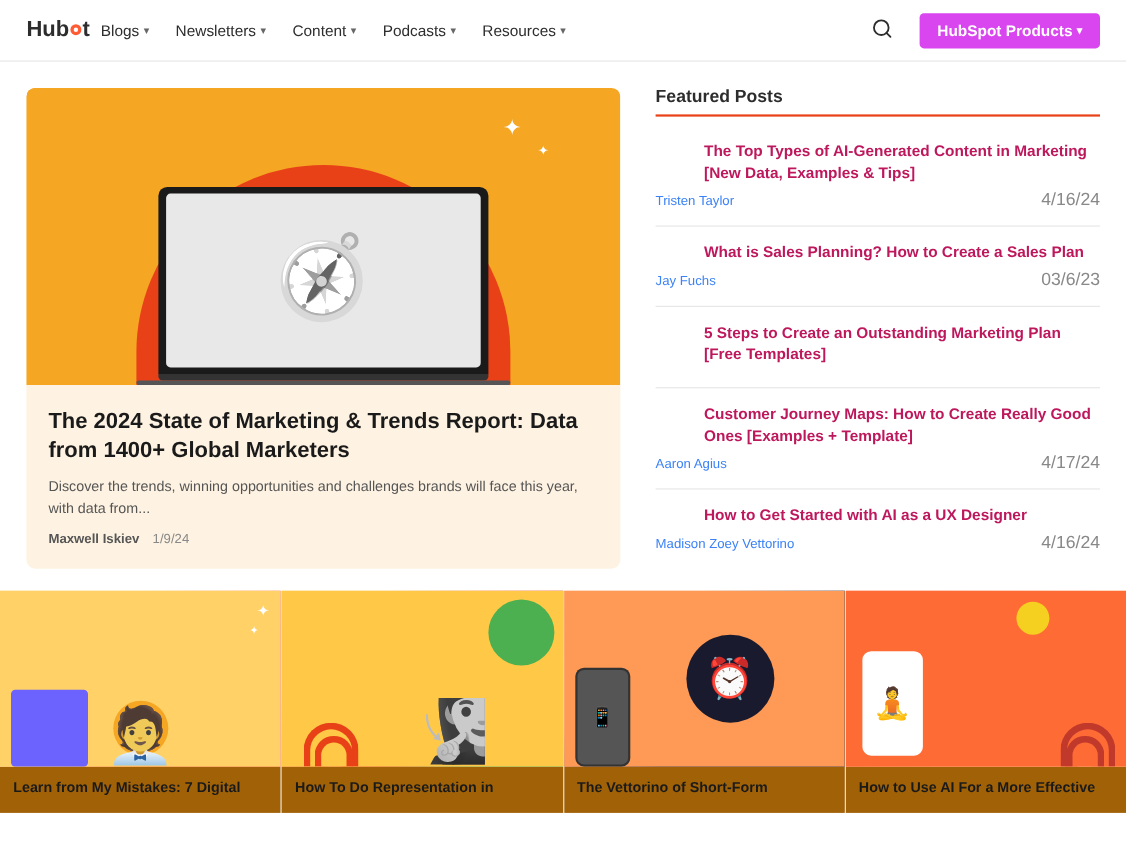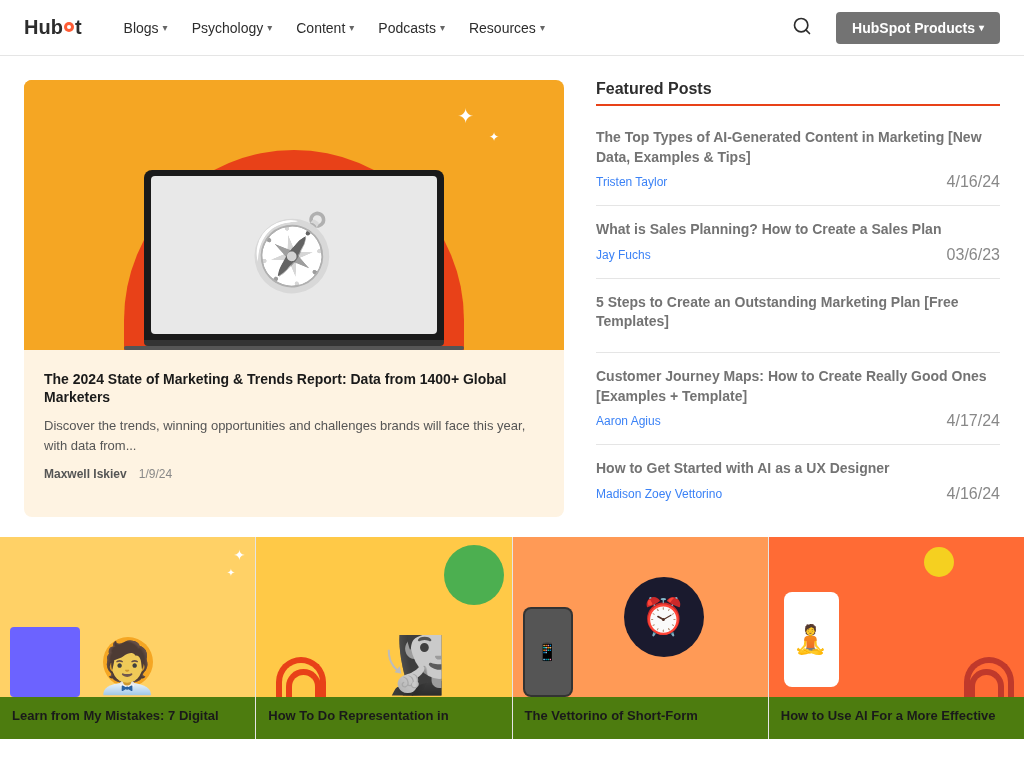--- a/index.html
+++ b/index.html
@@ -1,58 +1,58 @@
 <!DOCTYPE html>
 <html><head>
   <meta charset="utf-8">
   <style>
     * { box-sizing: border-box; margin: 0; padding: 0; }
     body { font-family: -apple-system, BlinkMacSystemFont, 'Segoe UI', Helvetica, Arial, sans-serif; background: #fff; color: #333; font-size: 14px; }
 
     
     .nav { display: flex; align-items: center; padding: 0 24px; height: 56px; border-bottom: 1px solid #e5e5e5; background: #fff; }
-    .nav-logo { display: flex; align-items: center; margin-right: 32px; }
+    .nav-logo { display: flex; align-items: center; }
     .nav-links { display: flex; gap: 4px; flex: 1; }
     .nav-item { display: flex; align-items: center; gap: 4px; padding: 8px 10px; font-size: 14px; font-weight: 500; color: #2d2d2d; cursor: pointer; border-radius: 4px; white-space: nowrap; }
     .chevron { font-size: 10px; color: #666; }
     .nav-search { margin-left: auto; cursor: pointer; padding: 8px; }
-    .nav-cta { display: flex; align-items: center; gap: 4px; padding: 8px 16px; background: #737373; color: #fff; font-weight: 600; font-size: 14px; border-radius: 4px; cursor: pointer; white-space: nowrap; margin-left: 16px; }
+    .nav-cta { display: flex; align-items: center; gap: 4px; padding: 8px 16px; background: #d946ef; color: #fff; font-weight: 600; font-size: 14px; border-radius: 4px; cursor: pointer; white-space: nowrap; margin-left: 16px; }
 
     
     .main { padding: 24px 24px 0 24px; display: flex; gap: 32px; }
 
     
     .hero { flex: 0 0 auto; width: 540px; background: #fef3e2; border-radius: 8px; overflow: hidden; cursor: pointer; }
     .hero-image { width: 100%; height: 270px; background: linear-gradient(135deg, #f5a623 0%, #f5a623 40%, #e84118 60%, #fff 60%); position: relative; overflow: hidden; display: flex; align-items: center; justify-content: center; }
     .hero-body { padding: 20px; }
-    .hero-title { font-size: 14px; font-weight: 700; color: #1a1a1a; line-height: 1.3; margin-bottom: 10px; }
+    .hero-title { font-size: 20px; font-weight: 700; color: #1a1a1a; line-height: 1.3; margin-bottom: 10px; }
     .hero-desc { font-size: 13px; color: #555; line-height: 1.5; margin-bottom: 12px; }
     .hero-meta { font-size: 12px; color: #888; display: flex; gap: 12px; }
     .hero-author { font-weight: 600; color: #555; }
 
     
     .featured { flex: 1; }
     .featured-title { font-size: 16px; font-weight: 700; color: #2d2d2d; margin-bottom: 8px; padding-bottom: 6px; border-bottom: 2px solid #e84118; }
     .post-item { padding: 14px 0; border-bottom: 1px solid #e5e5e5; cursor: pointer; }
     .post-item:last-child { border-bottom: none; }
-    .post-title { font-size: 14px; font-weight: 600; color: #737373; line-height: 1.4; margin-bottom: 6px; }
+    .post-title { font-size: 14px; font-weight: 600; color: #be185d; line-height: 1.4; margin-bottom: 6px; margin-left: 44px; }
     .post-meta { display: flex; justify-content: space-between; align-items: center; }
     .post-author { font-size: 12px; color: #3b82f6; }
     .post-date { font-size: 16px; color: #888; }
 
     
     .card-grid { display: flex; gap: 0; margin-top: 20px; }
     .card { flex: 1; cursor: pointer; border-right: 1px solid #e5e5e5; }
     .card:last-child { border-right: none; }
     .card-image { width: 100%; height: 160px; overflow: hidden; position: relative; }
     .card-img-1 { background: linear-gradient(135deg, #ffd166 30%, #ff6b35 70%); }
     .card-img-2 { background: linear-gradient(135deg, #ffc947 20%, #e84118 60%, #4caf50 80%); }
     .card-img-3 { background: linear-gradient(135deg, #ff9a56 30%, #1a1a2e 60%); }
     .card-img-4 { background: linear-gradient(135deg, #ff6b35 20%, #ff9a56 60%); }
-    .card-body { padding: 10px 12px 14px; background: #4d7c0f; }
+    .card-body { padding: 10px 12px 14px; background: #a16207; }
     .card-title { font-size: 13px; font-weight: 600; color: #1a1a1a; line-height: 1.4; }
 
     
     .card-deco { position: relative; width: 100%; height: 100%; overflow: hidden; }
 
     
     .hubspot-logo { display: flex; align-items: center; }
     .hubspot-logo span { font-size: 20px; font-weight: 700; color: #2d2d2d; }
     .hubspot-logo .spot { display: inline-block; width: 10px; height: 10px; background: #ff5c35; border-radius: 50%; position: relative; top: -1px; margin: 0 1px; }
     .hubspot-logo .spot::before { content: ''; position: absolute; width: 4px; height: 4px; background: #fff; border-radius: 50%; top: 3px; left: 3px; }
@@ -68,21 +68,21 @@
           <span class="spot"></span>
           <span>t</span>
       </div>
     </div>
     <div class="nav-links">
       <div class="nav-item">
         <span>Blogs</span>
         <span class="chevron">▾</span>
       </div>
       <div class="nav-item">
-        <span>Psychology</span>
+        <span>Newsletters</span>
         <span class="chevron">▾</span>
       </div>
       <div class="nav-item">
         <span>Content</span>
         <span class="chevron">▾</span>
       </div>
       <div class="nav-item">
         <span>Podcasts</span>
         <span class="chevron">▾</span>
       </div>

